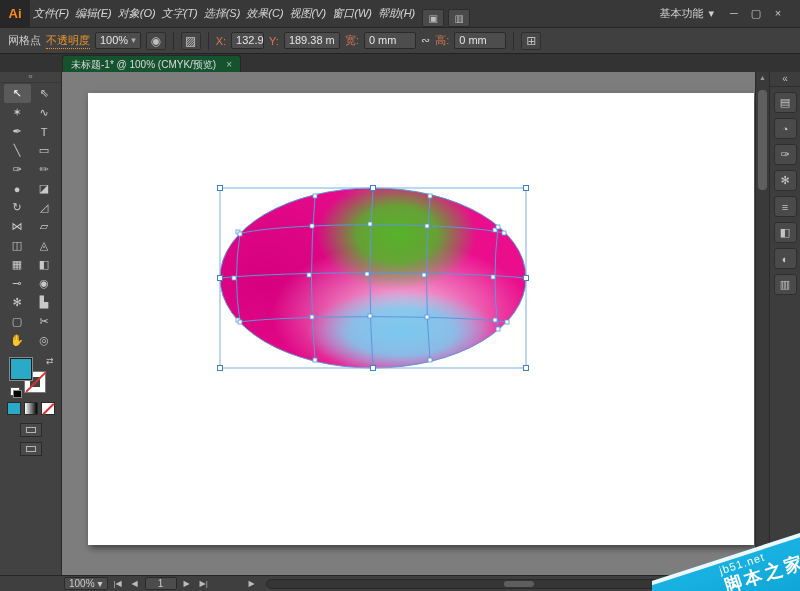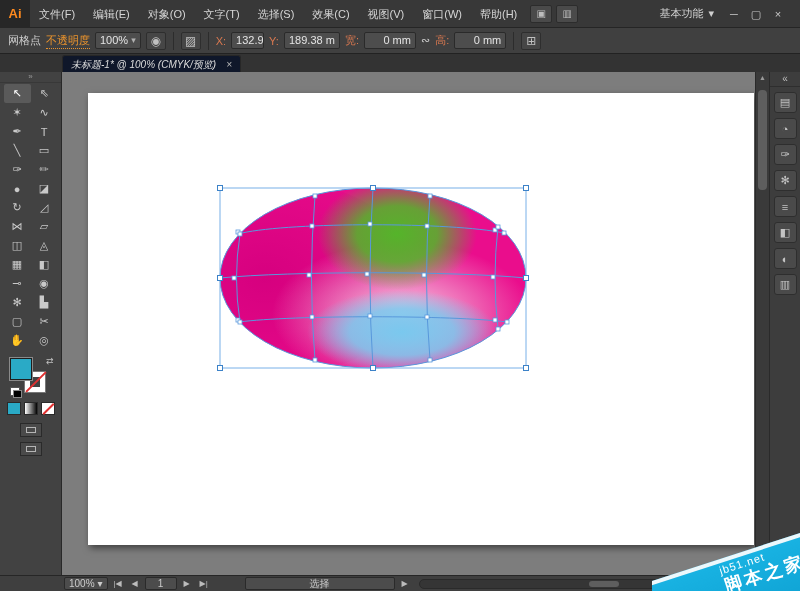--- a/index.html
+++ b/index.html
@@ -2,50 +2,50 @@
 <html style="--magenta: #ea0d8c; --magenta_deep: #d6007f; --green: #55b42a; --blue: #7ac8ee; --pale: #f5d9e9; --meshline: #5898dc; --selection: #78b0e8; --accent_orange: #e8922d; --fill_swatch: #2aaac6; --wm_cyan: #18b2e2;"><head>
 <meta charset="utf-8">
 <style>
   * { margin:0; padding:0; box-sizing:border-box; }
   html,body { width:800px; height:591px; overflow:hidden; background:#333;
     font-family:"Liberation Sans","DejaVu Sans",sans-serif; }
   .app { position:relative; width:800px; height:591px; background:#3c3c3c; }
 
   
   .menubar { position:absolute; left:0; top:0; width:800px; height:28px; background:#383838;
-    border-bottom:1px solid #252525; display:flex; align-items:center; color:#d6d6d6; font-size:11px; }
+    border-bottom:1px solid #252525; display:flex; align-items:flex-end; color:#d6d6d6; font-size:11px; }
   .logo { width:30px; height:28px; background:#272727; color:#ff8a1e; font-weight:bold;
     display:flex; align-items:center; justify-content:center; font-size:13px; }
-  .menu-item { padding:0 9px; line-height:28px; cursor:default; white-space:nowrap; }
+  .menu-item { padding:0 3px; line-height:28px; cursor:default; white-space:nowrap;font-style:italic; }
   .mb-icon { width:22px; height:18px; margin-left:4px; background:#4a4a4a; border:1px solid #2c2c2c;
     border-radius:2px; color:#bdbdbd; font-size:10px; display:flex; align-items:center; justify-content:center; }
   .mb-right { margin-left:auto; display:flex; align-items:center; gap:2px; padding-right:12px; }
   .workspace { display:flex; gap:5px; align-items:center; padding:0 8px; color:#cfcfcf; }
   .win-btn { width:20px; text-align:center; color:#c8c8c8; font-size:11px; line-height:28px; }
 
   
   .controlbar { position:absolute; left:0; top:28px; width:800px; height:26px; background:#404040;
     border-bottom:1px solid #222; display:flex; align-items:center; font-size:11px; color:#cfcfcf;
-    gap:5px; padding:0 8px;text-align:right; }
+    gap:5px; padding:0 8px; }
   .cb-label { white-space:nowrap; }
   .cb-link { color:var(--accent_orange); border-bottom:1px dotted var(--accent_orange); white-space:nowrap; }
   .field { background:#4d4d4d; border:1px solid #2a2a2a; border-radius:2px; height:17px; line-height:15px;
     padding:0 4px; color:#e4e4e4; font-size:11px; white-space:nowrap; overflow:hidden; }
   .dd { display:flex; align-items:center; gap:3px; }
   .dd .arr { color:#b0b0b0; font-size:9px; }
   .sep { width:1px; height:18px; background:#2c2c2c; margin:0 2px; }
   .cb-icon { width:20px; height:18px; display:flex; align-items:center; justify-content:center;
     color:#c0c0c0; font-size:12px; background:#464646; border:1px solid #2e2e2e; border-radius:2px; }
   .xy-label { color:#d87850; }
 
   
   .tabbar { position:absolute; left:0; top:54px; width:800px; height:18px; background:#333; }
-  .tab { position:absolute; left:62px; top:1px; height:17px; background:#0f172a; border:1px solid #272727;
+  .tab { position:absolute; left:62px; top:1px; height:17px; background:#14532d; border:1px solid #272727;
     border-bottom:none; border-radius:3px 3px 0 0; color:#dcdcdc; font-size:10px; line-height:15px;
-    padding:0 8px; display:flex; gap:10px; align-items:center;font-style:italic; }
+    padding:0 8px; display:flex; gap:10px; align-items:center; }
   .tab .close { color:#b8b8b8; }
 
   
   .toolbar { position:absolute; left:0; top:72px; width:62px; height:503px; background:#424242;
     border-right:1px solid #282828; }
   .tb-head { height:11px; color:#9a9a9a; font-size:8px; text-align:center; line-height:10px;
     border-bottom:1px solid #383838; }
   .tool-grid { display:grid; grid-template-columns:27px 27px; justify-content:center; padding-top:1px; }
   .tool { height:19px; display:flex; align-items:center; justify-content:center; color:#c9c9c9;
     font-size:11px; border-radius:2px; }
@@ -343,21 +343,20 @@
     <div class="sb-field">
       <span>100%</span>
       <span class="arr">▾</span>
     </div>
     <span class="sb-btn">|◀</span>
     <span class="sb-btn">◀</span>
     <div class="sb-field" style="width:32px;justify-content:center">1</div>
     <span class="sb-btn">▶</span>
     <span class="sb-btn">▶|</span>
     <div style="width:28px"></div>
-    <div class="sb-field sb-status">选择</div>
     <span class="sb-btn">▶</span>
     <div class="hscroll">
       <div class="hthumb"></div>
     </div>
   </div>
 
   <div class="watermark">
     <div class="wm-band">
       <div class="wm-l1">jb51.net</div>
       <div class="wm-l2">脚本之家</div>

